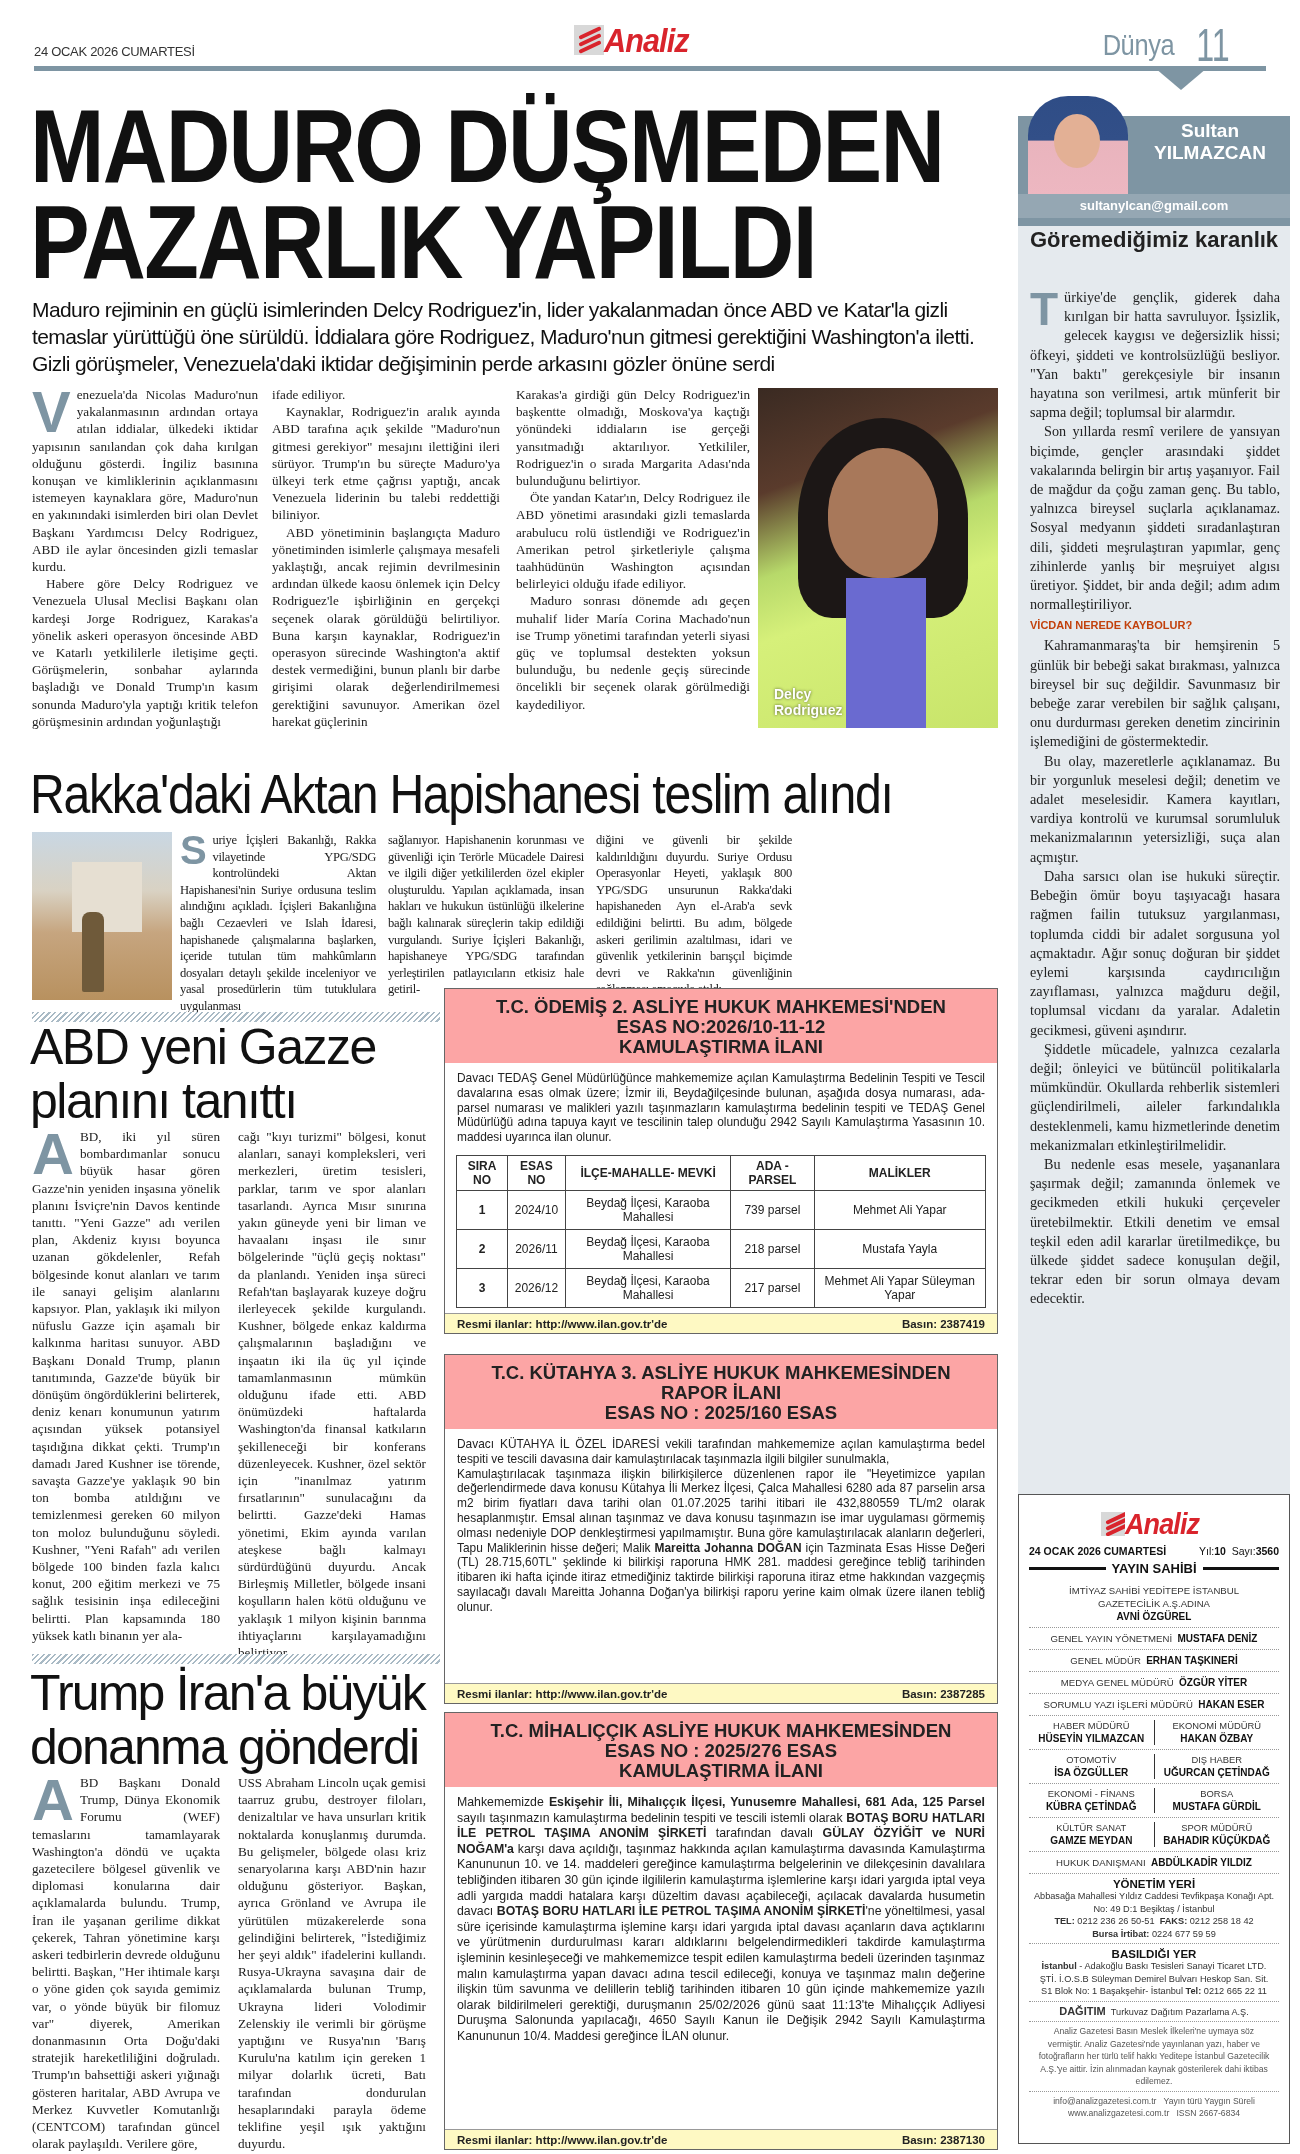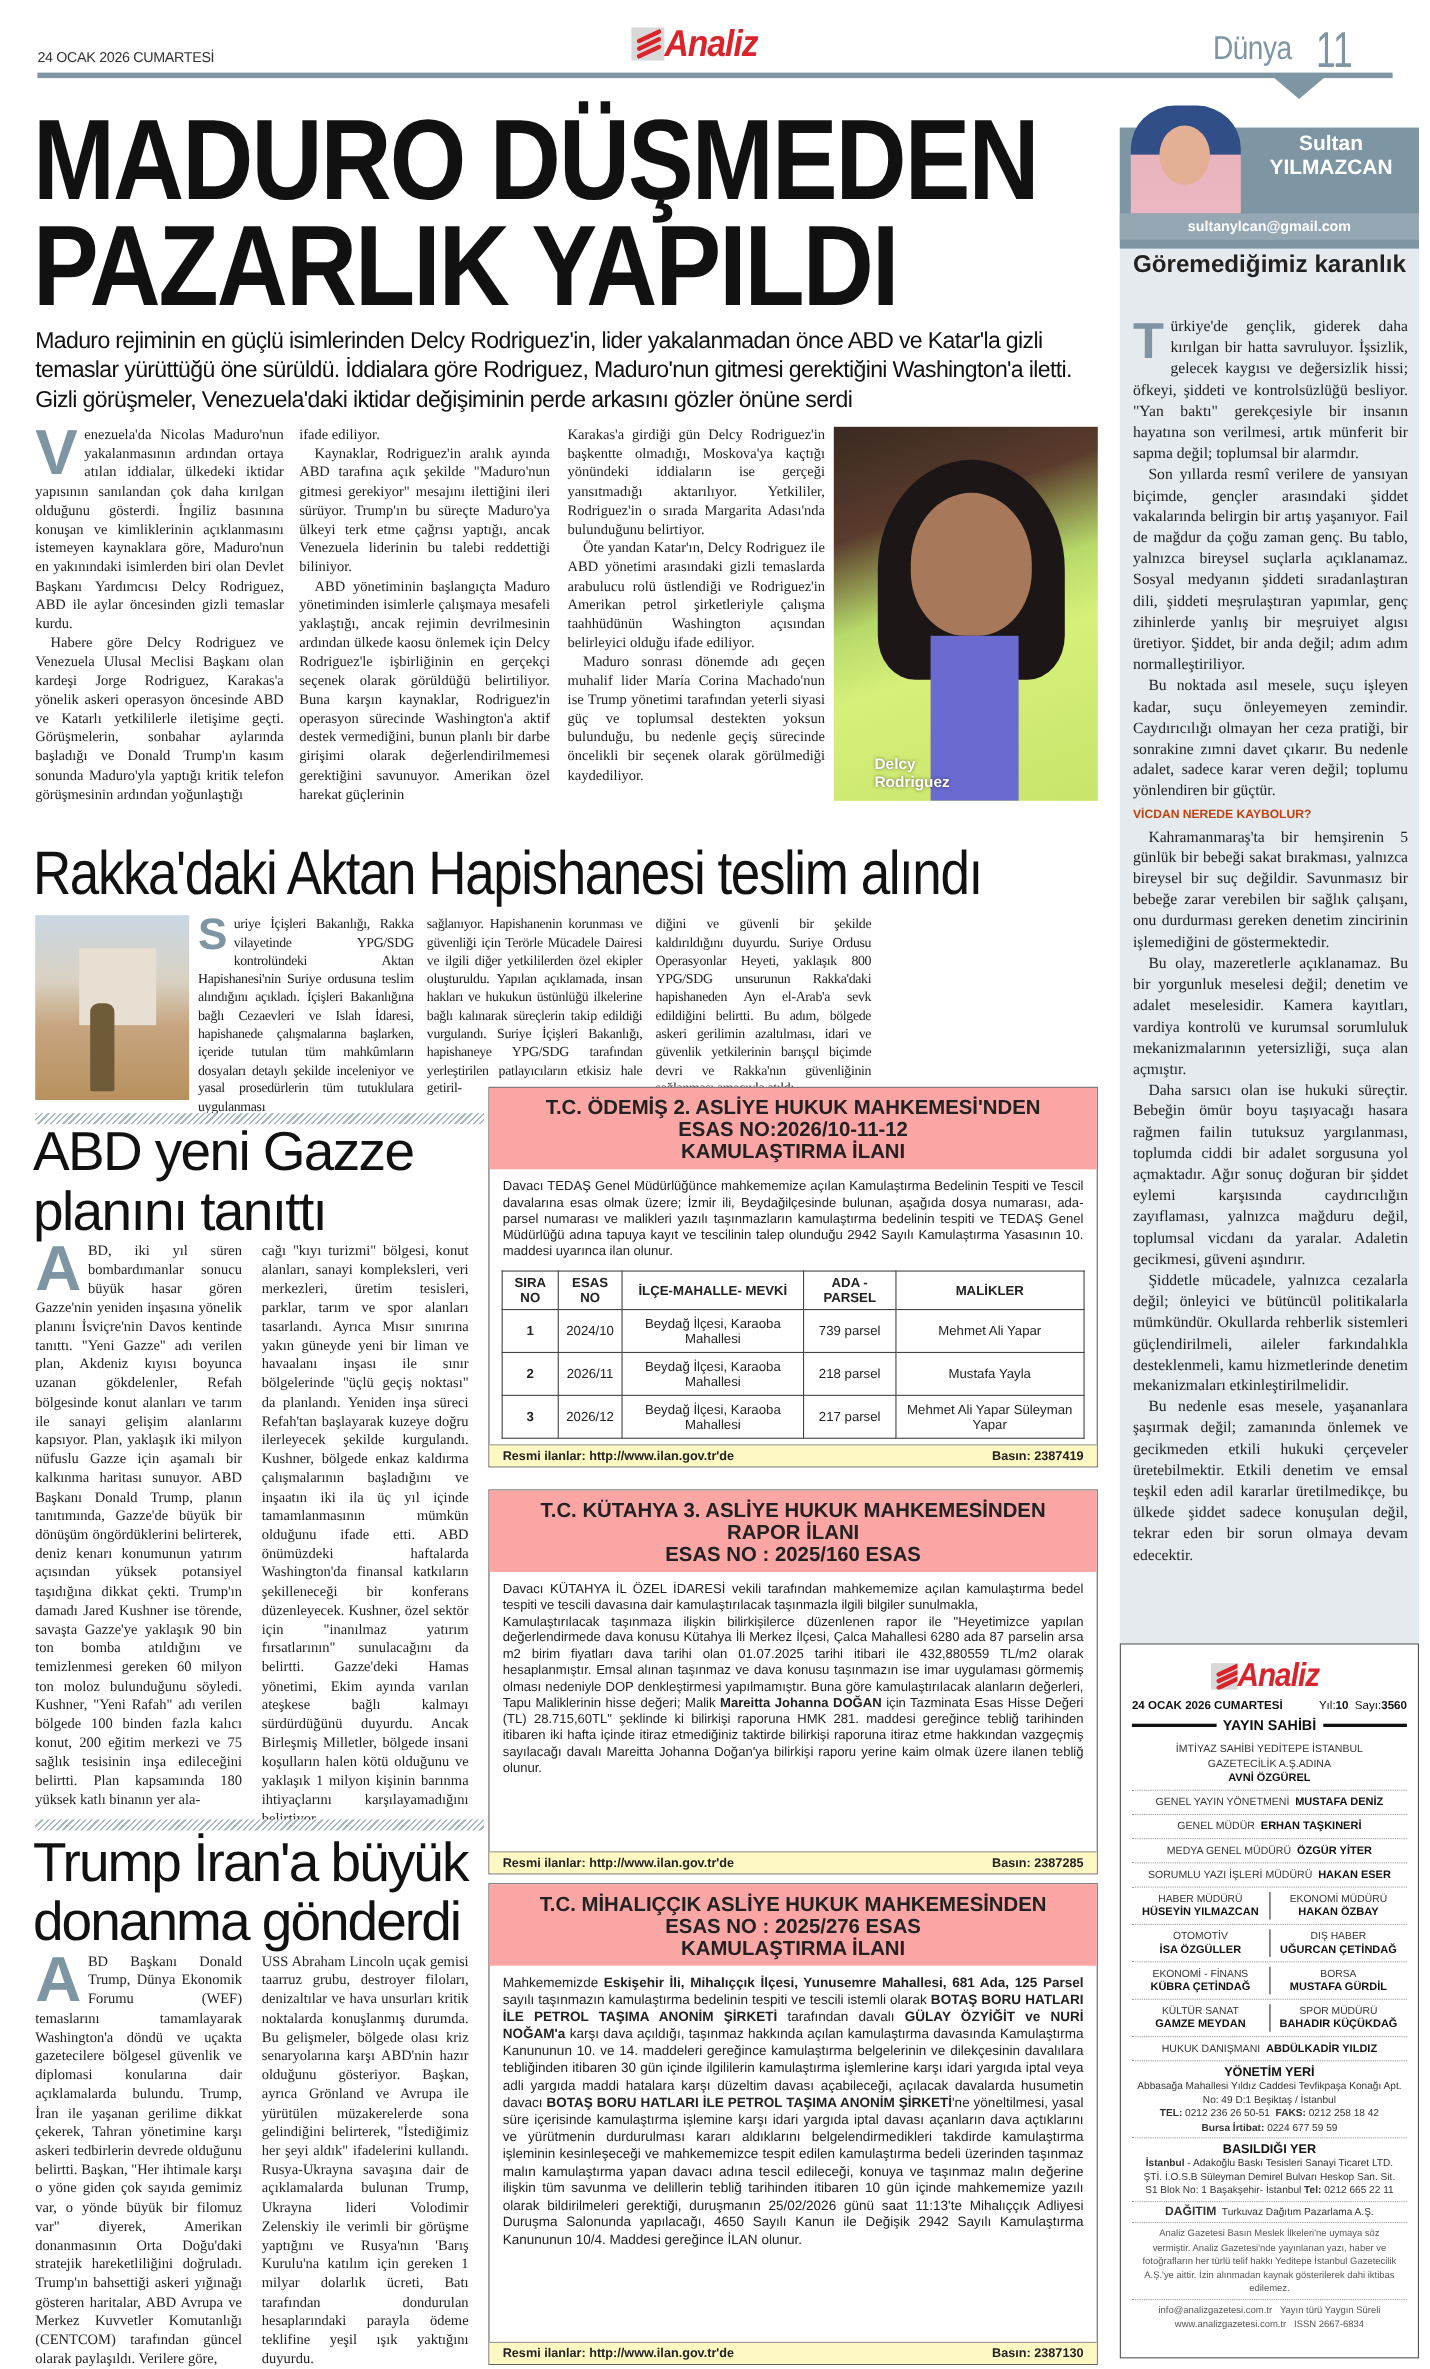--- a/index.html
+++ b/index.html
@@ -28,21 +28,21 @@
 .body-text p.first{text-indent:0;}
 .dropcap{float:left;font-family:"Liberation Sans",sans-serif;font-weight:bold;color:#7e95a3;font-size:58px;line-height:48px;margin:2px 6px 0 0;}
 
 #art1-col1{left:32px;top:386px;width:226px;}
 #art1-col2{left:272px;top:386px;width:228px;}
 #art1-col3{left:516px;top:386px;width:234px;}
 #art1-photo{left:758px;top:388px;width:240px;height:340px;background:linear-gradient(160deg,#3a2a22 0%,#5a3b2c 25%,#b7d96a 45%,#d6f07a 60%,#c8e46a 100%);overflow:hidden;}
 #art1-photo .face{position:absolute;left:70px;top:60px;width:110px;height:130px;border-radius:50% 50% 45% 45%;background:#a8785a;}
 #art1-photo .hair{position:absolute;left:40px;top:30px;width:170px;height:200px;border-radius:50% 50% 20% 20%;background:#1c1716;}
 #art1-photo .shirt{position:absolute;left:88px;top:190px;width:80px;height:150px;background:#6a6ad0;}
-#art1-photo .caption{position:absolute;left:37px;bottom:10px;color:#fff;font-family:"Liberation Sans",sans-serif;font-weight:bold;font-size:14px;line-height:16px;text-shadow:0 0 3px rgba(0,0,0,.6);}
+#art1-photo .caption{position:absolute;left:16px;bottom:10px;color:#fff;font-family:"Liberation Sans",sans-serif;font-weight:bold;font-size:14px;line-height:16px;text-shadow:0 0 3px rgba(0,0,0,.6);}
 
 
 #rakka-headline{left:30px;top:764px;font-family:"Liberation Sans",sans-serif;font-size:56px;line-height:60px;color:#111;letter-spacing:-1.5px;transform:scaleX(0.86);transform-origin:left;width:1150px;}
 #rakka-photo{left:32px;top:832px;width:140px;height:168px;background:linear-gradient(180deg,#c9d7e3 0%,#d9d2c3 35%,#c6a57f 60%,#b8915f 100%);overflow:hidden;}
 #rakka-photo .bld{position:absolute;left:40px;top:30px;width:70px;height:70px;background:#e6dfd2;}
 #rakka-photo .sold{position:absolute;left:50px;top:80px;width:22px;height:80px;background:#6f5a3a;border-radius:8px 8px 2px 2px;}
 #rakka-col1{left:180px;top:832px;width:196px;}
 #rakka-col2{left:388px;top:832px;width:196px;}
 #rakka-col3{left:596px;top:832px;width:196px;}
 #rakka-col1,#rakka-col2,#rakka-col3,#rakka-col4{font-size:12.6px;line-height:16.6px;letter-spacing:-0.3px;}
@@ -266,21 +266,20 @@
 <div class="abs" id="author-name">
   <div>Sultan</div>
   <div>YILMAZCAN</div>
 </div>
 <div class="abs" id="author-email">sultanylcan@gmail.com</div>
 <div class="abs" id="col-title">Göremediğimiz karanlık</div>
 <div class="abs body-text" id="col-body">
   <span class="dropcap">T</span>
   <p class="first">ürkiye'de gençlik, giderek daha kırılgan bir hatta savruluyor. İşsizlik, gelecek kaygısı ve değersizlik hissi; öfkeyi, şiddeti ve kontrolsüzlüğü besliyor. "Yan baktı" gerekçesiyle bir insanın hayatına son verilmesi, artık münferit bir sapma değil; toplumsal bir alarmdır.</p>
   <p>Son yıllarda resmî verilere de yansıyan biçimde, gençler arasındaki şiddet vakalarında belirgin bir artış yaşanıyor. Fail de mağdur da çoğu zaman genç. Bu tablo, yalnızca bireysel suçlarla açıklanamaz. Sosyal medyanın şiddeti sıradanlaştıran dili, şiddeti meşrulaştıran yapımlar, genç zihinlerde yanlış bir meşruiyet algısı üretiyor. Şiddet, bir anda değil; adım adım normalleştiriliyor.</p>
-  <p>Bu noktada asıl mesele, suçu işleyen kadar, suçu önleyemeyen zemindir. Caydırıcılığı olmayan her ceza pratiği, bir sonrakine zımni davet çıkarır. Bu nedenle adalet, sadece karar veren değil; toplumu yönlendiren bir güçtür.</p>
   <h4>VİCDAN NEREDE KAYBOLUR?</h4>
   <p>Kahramanmaraş'ta bir hemşirenin 5 günlük bir bebeği sakat bırakması, yalnızca bireysel bir suç değildir. Savunmasız bir bebeğe zarar verebilen bir sağlık çalışanı, onu durdurması gereken denetim zincirinin işlemediğini de göstermektedir.</p>
   <p>Bu olay, mazeretlerle açıklanamaz. Bu bir yorgunluk meselesi değil; denetim ve adalet meselesidir. Kamera kayıtları, vardiya kontrolü ve kurumsal sorumluluk mekanizmalarının yetersizliği, suça alan açmıştır.</p>
   <p>Daha sarsıcı olan ise hukuki süreçtir. Bebeğin ömür boyu taşıyacağı hasara rağmen failin tutuksuz yargılanması, toplumda ciddi bir adalet sorgusuna yol açmaktadır. Ağır sonuç doğuran bir şiddet eylemi karşısında caydırıcılığın zayıflaması, yalnızca mağduru değil, toplumsal vicdanı da yaralar. Adaletin gecikmesi, güveni aşındırır.</p>
   <p>Şiddetle mücadele, yalnızca cezalarla değil; önleyici ve bütüncül politikalarla mümkündür. Okullarda rehberlik sistemleri güçlendirilmeli, aileler farkındalıkla desteklenmeli, kamu hizmetlerinde denetim mekanizmaları etkinleştirilmelidir.</p>
   <p>Bu nedenle esas mesele, yaşananlara şaşırmak değil; zamanında önlemek ve gecikmeden etkili hukuki çerçeveler üretebilmektir. Etkili denetim ve emsal teşkil eden adil kararlar üretilmedikçe, bu ülkede şiddet sadece konuşulan değil, tekrar eden bir sorun olmaya devam edecektir.</p>
 </div>
 
 <div class="abs" id="masthead">
   <div class="mh-logo">

